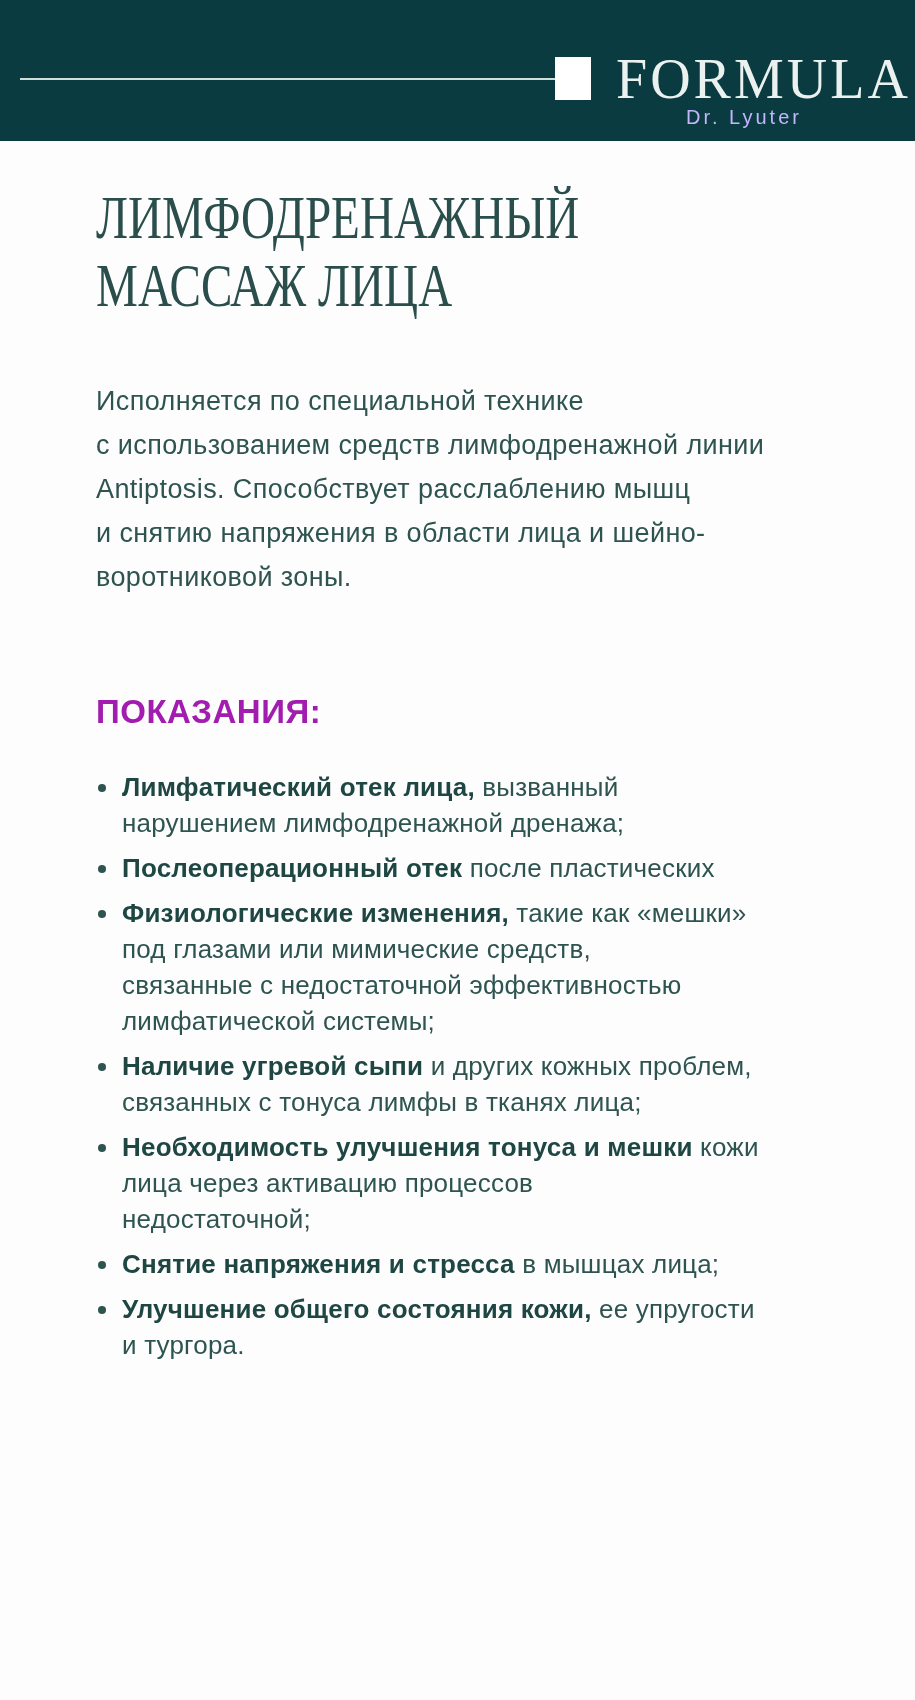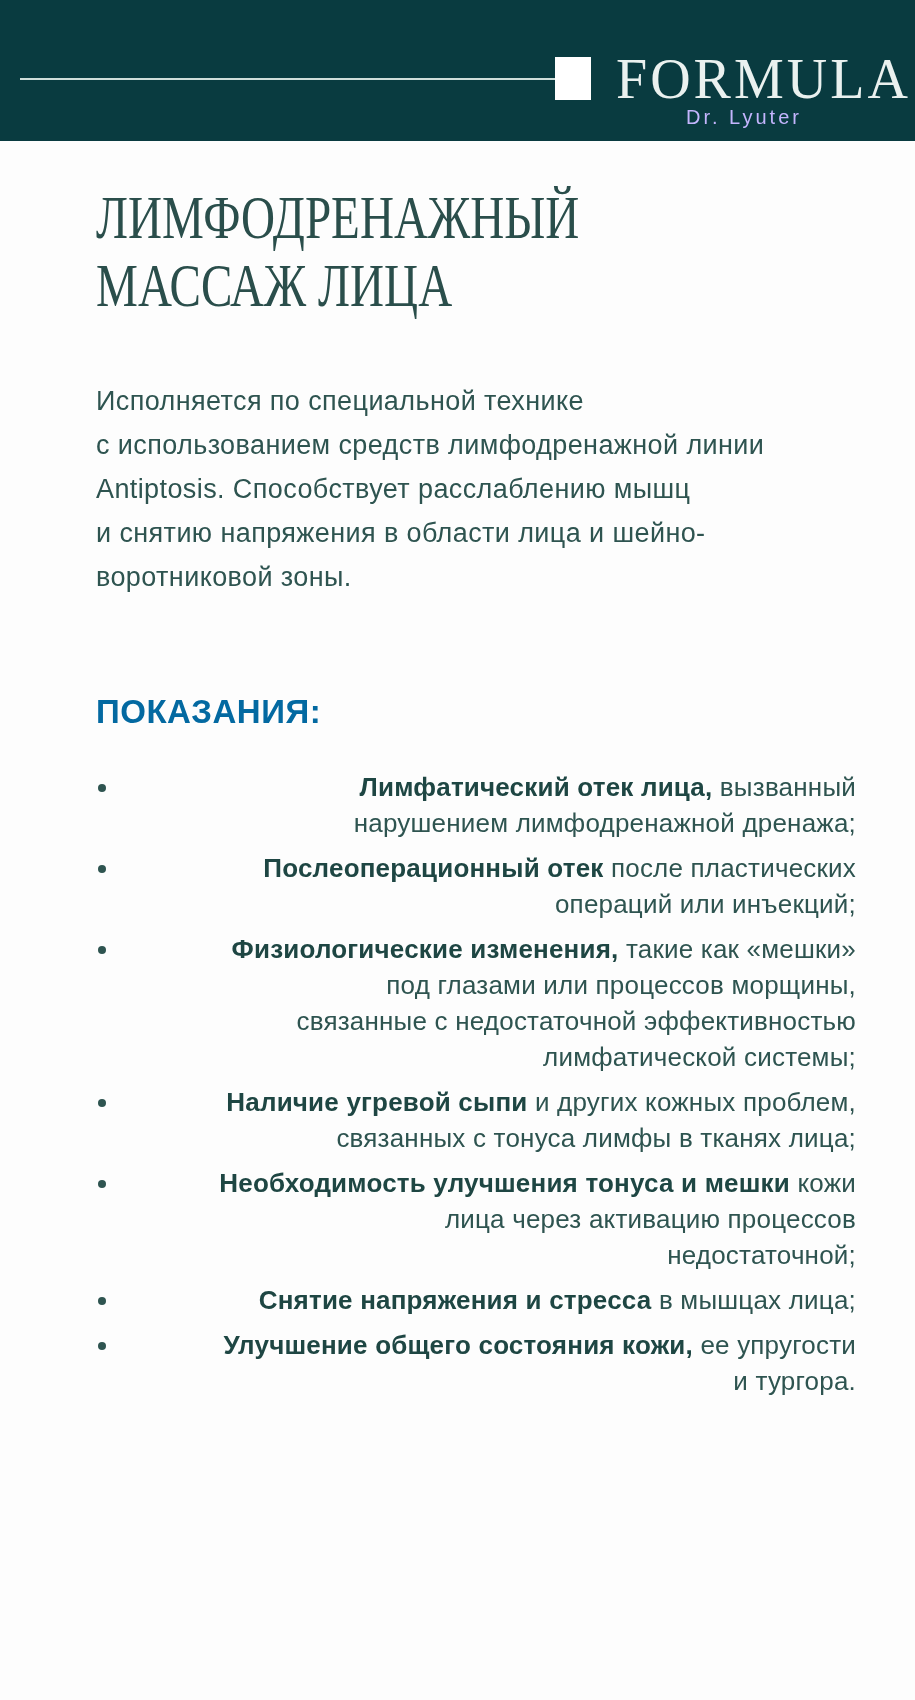--- a/index.html
+++ b/index.html
@@ -74,33 +74,32 @@
     line-height: 44px;
     letter-spacing: 0.4px;
     color: #2e5450;
     white-space: nowrap;
   }
   .section-heading {
     margin-top: 94px;
     font-size: 33px;
     font-weight: bold;
     letter-spacing: 0.5px;
-    color: #0369a1;
+    color: #a21caf;
   }
   .bullets { margin-top: 38px; }
   .bullet-item {
     position: relative;
     padding-left: 26px;
     margin-bottom: 9px;
     font-size: 26px;
     line-height: 36px;
     letter-spacing: 0.2px;
     color: #2e5450;
     white-space: nowrap;
-    text-align: right;
   }
   .bullet-dot {
     position: absolute;
     left: 2px; top: 15px;
     width: 8px; height: 8px;
     border-radius: 50%;
     background: #2e5450;
   }
   .b { font-weight: bold; color: #1e4643; }
 </style>
@@ -134,26 +133,25 @@
 
     <div class="bullets">
         <div class="bullet-item">
           <span class="bullet-dot"></span>
           <div><span class="b">Лимфатический отек лица,</span><span> вызванный</span></div>
           <div>нарушением лимфодренажной дренажа;</div>
         </div>
         <div class="bullet-item">
           <span class="bullet-dot"></span>
           <div><span class="b">Послеоперационный отек</span><span> после пластических</span></div>
-          <div>операций или инъекций;</div>
         </div>
         <div class="bullet-item">
           <span class="bullet-dot"></span>
           <div><span class="b">Физиологические изменения,</span><span> такие как «мешки»</span></div>
-          <div>под глазами или процессов морщины,</div>
+          <div>под глазами или мимические средств,</div>
           <div>связанные с недостаточной эффективностью</div>
           <div>лимфатической системы;</div>
         </div>
         <div class="bullet-item">
           <span class="bullet-dot"></span>
           <div><span class="b">Наличие угревой сыпи</span><span> и других кожных проблем,</span></div>
           <div>связанных с тонуса лимфы в тканях лица;</div>
         </div>
         <div class="bullet-item">
           <span class="bullet-dot"></span>

